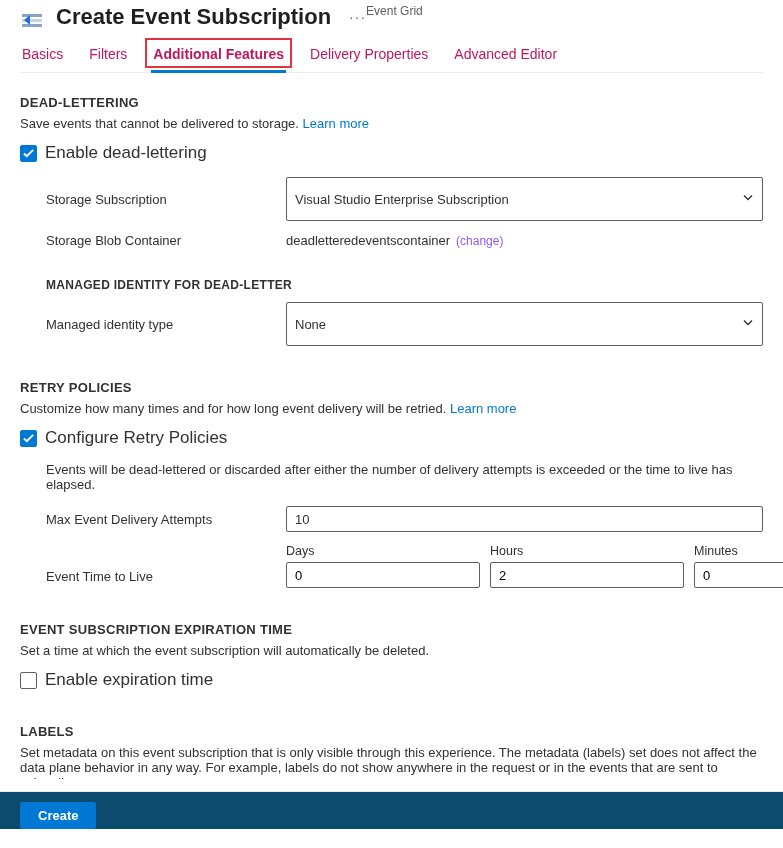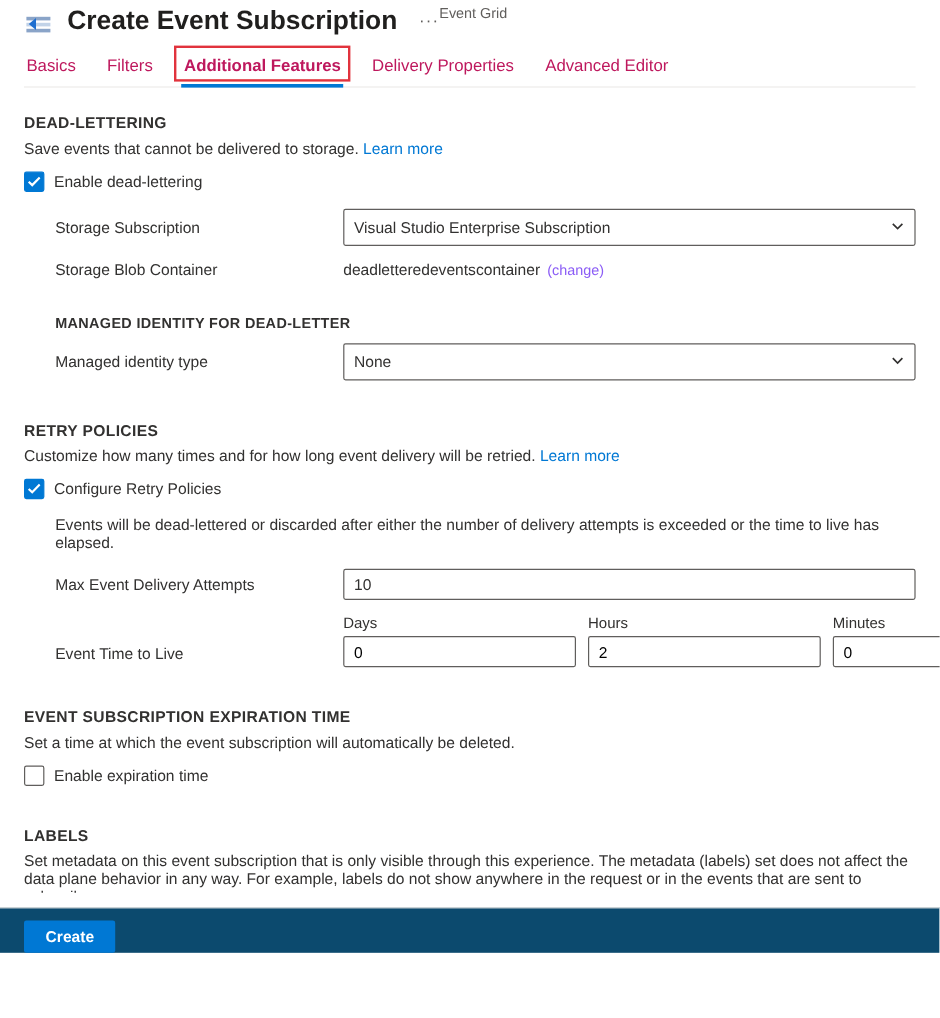--- a/index.html
+++ b/index.html
@@ -122,21 +122,21 @@
     cursor: pointer;
     flex: 0 0 auto;
   }
   .cb.checked {
     background: #0078d4;
     border-color: #0078d4;
   }
   .cb.checked svg { display: block; }
   .cb svg { display: none; }
   .check-label {
-    font-size: 13px;
+    font-size: 17px;
   }
   
   .indent { padding-left: 26px; }
   .form-row {
     display: flex;
     align-items: center;
     margin-bottom: 12px;
     gap: 12px;
   }
   .form-label {
@@ -147,21 +147,21 @@
   }
   .form-control-area {
     flex: 1;
   }
   .select-box {
     width: 100%;
     border: 1px solid #605e5c;
     border-radius: 2px;
     padding: 4px 28px 4px 8px;
     font-size: 13px;
-    height: 31px;
+    height: 44px;
     display: flex;
     align-items: center;
     position: relative;
     cursor: pointer;
     background: #fff;
   }
   .select-chevron {
     position: absolute;
     right: 8px;
     top: 50%;

